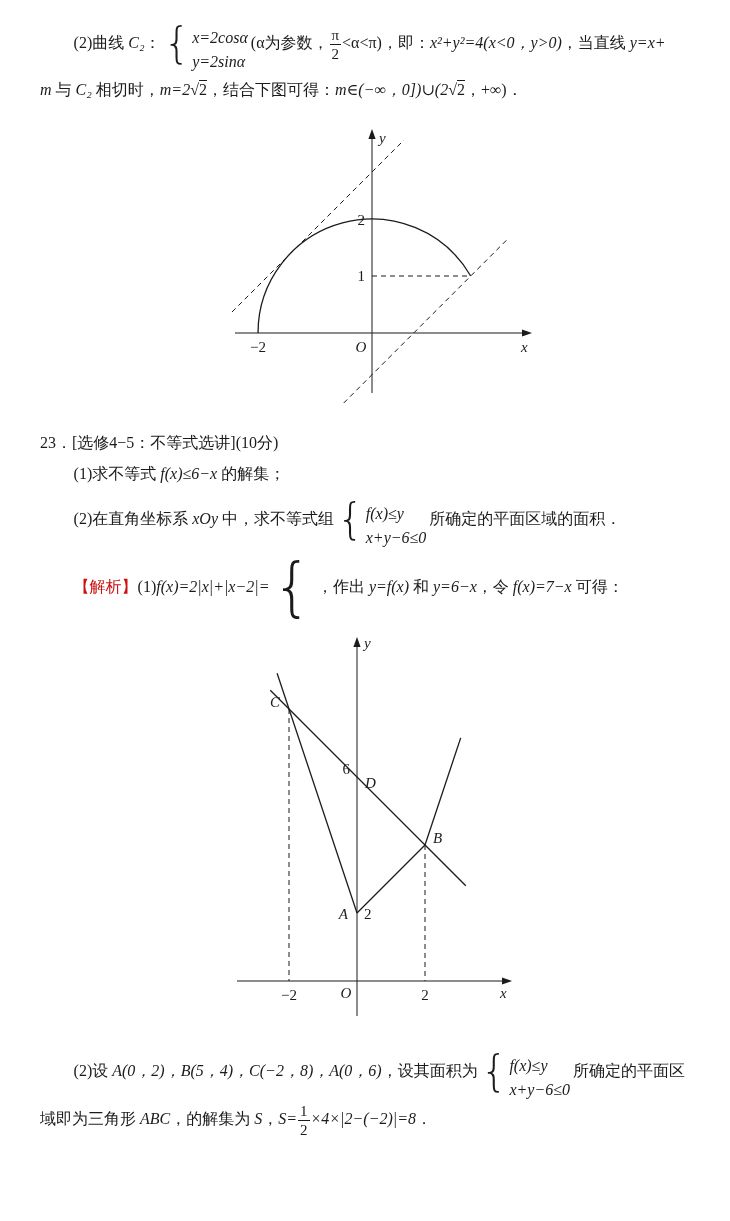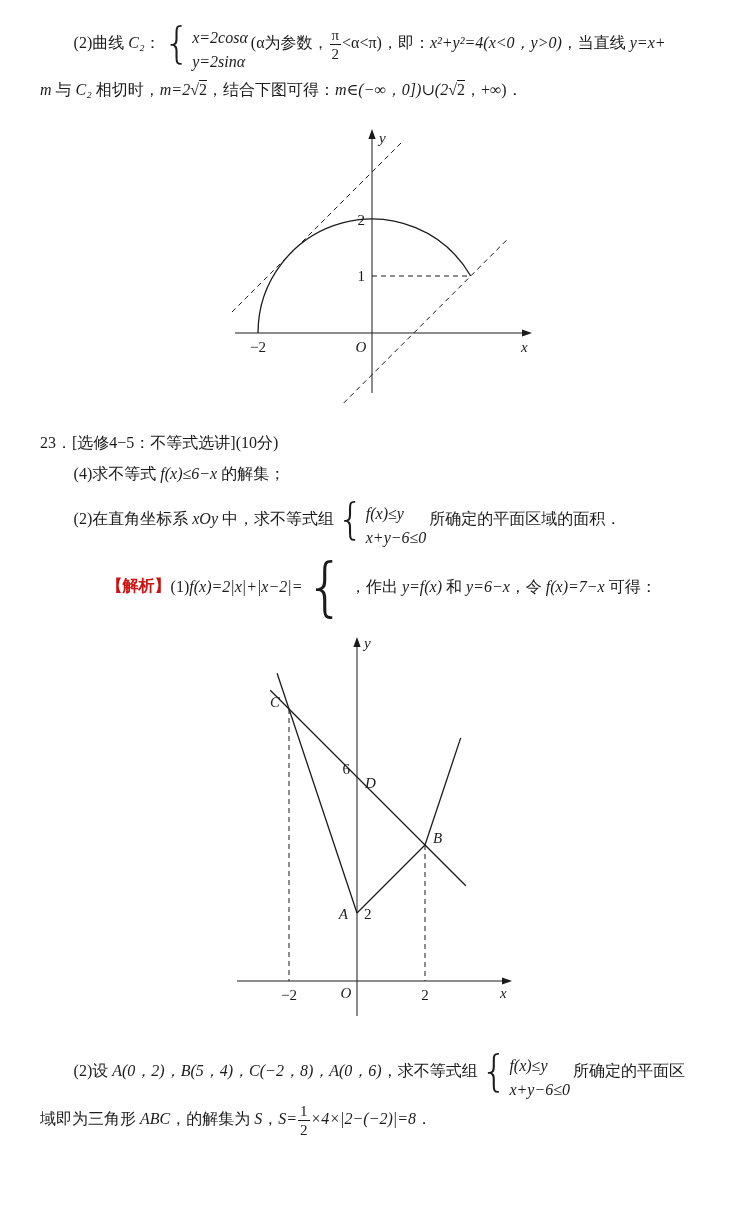--- a/index.html
+++ b/index.html
@@ -7,21 +7,21 @@
   body {
     width:730px;
     font-family:"Liberation Serif","DejaVu Serif",serif;
     font-size:16px;
     color:#1b1b1b;
   }
   .page { padding:14px 36px 10px 40px; }
   .para { line-height:1.95; }
   .ti { text-indent:2.1em; }
   .m { font-style:italic; }
-  .red { color:#cc1111; font-weight:bold;margin-left:33px; }
+  .red { color:#cc1111; font-weight:normal; }
   .sp6 { margin-top:6px; }
   .sp10 { margin-top:10px; }
 
   .cases { display:inline-flex; align-items:center; vertical-align:middle; margin:0 3px; text-indent:0; }
   .case-col { display:inline-flex; flex-direction:column; line-height:1.5; text-indent:0;margin-top:12px; }
   .brace { display:inline-block; font-family:"DejaVu Sans",sans-serif; font-weight:200; line-height:0.9; margin-right:2px; }
   .b2 { font-size:42px; }
   .b3 { font-size:62px; transform:scaleY(1.02); }
 
   .frac { display:inline-flex; flex-direction:column; align-items:center; vertical-align:middle;
@@ -80,21 +80,21 @@
       <text x="168" y="104" text-anchor="end">2</text>
       <text x="168" y="160" text-anchor="end">1</text>
       <text x="61" y="231" text-anchor="middle">−2</text>
     </svg>
   </figure>
 
   <div class="para sp6">
     <span>23．[选修4−5：不等式选讲](10分)</span>
   </div>
   <div class="para ti">
-    <span>(4)求不等式 </span><span class="m">f(x)≤6−x</span><span> 的解集；</span>
+    <span>(1)求不等式 </span><span class="m">f(x)≤6−x</span><span> 的解集；</span>
   </div>
   <div class="para ti">
     <span>(2)在直角坐标系 </span><span class="m">xOy</span><span> 中，求不等式组</span><span class="cases">
         <span class="brace b2">{</span>
         <span class="case-col">
           <span class="m">f(x)≤y</span>
           <span class="m">x+y−6≤0</span>
         </span>
       </span><span>所确定的平面区域的面积．</span>
   </div>
@@ -132,21 +132,21 @@
       <text class="it" x="216" y="212">B</text>
       <text class="it" x="131" y="288" text-anchor="end">A</text>
       <text x="133" y="143" text-anchor="end">6</text>
       <text x="147" y="288">2</text>
       <text x="72" y="369" text-anchor="middle">−2</text>
       <text x="208" y="369" text-anchor="middle">2</text>
     </svg>
   </figure>
 
   <div class="para ti">
-    <span>(2)设 </span><span class="m">A(0，2)，B(5，4)，C(−2，8)，A(0，6)</span><span>，求不等式组</span><span class="cases">
+    <span>(2)设 </span><span class="m">A(0，2)，B(5，4)，C(−2，8)，A(0，6)</span><span>，设其面积为</span><span class="cases">
         <span class="brace b2">{</span>
         <span class="case-col">
           <span class="m">f(x)≤y</span>
           <span class="m">x+y−6≤0</span>
         </span>
       </span><span>所确定的平面区</span><br>
     <span>域即为三角形 </span><span class="m">ABC</span><span>，的解集为 </span><span class="m">S</span><span>，</span><span class="m">S=</span><span class="frac">
         <span>1</span>
         <span class="fden">2</span>
       </span><span class="m">×4×|2−(−2)|=8</span><span>．</span>

